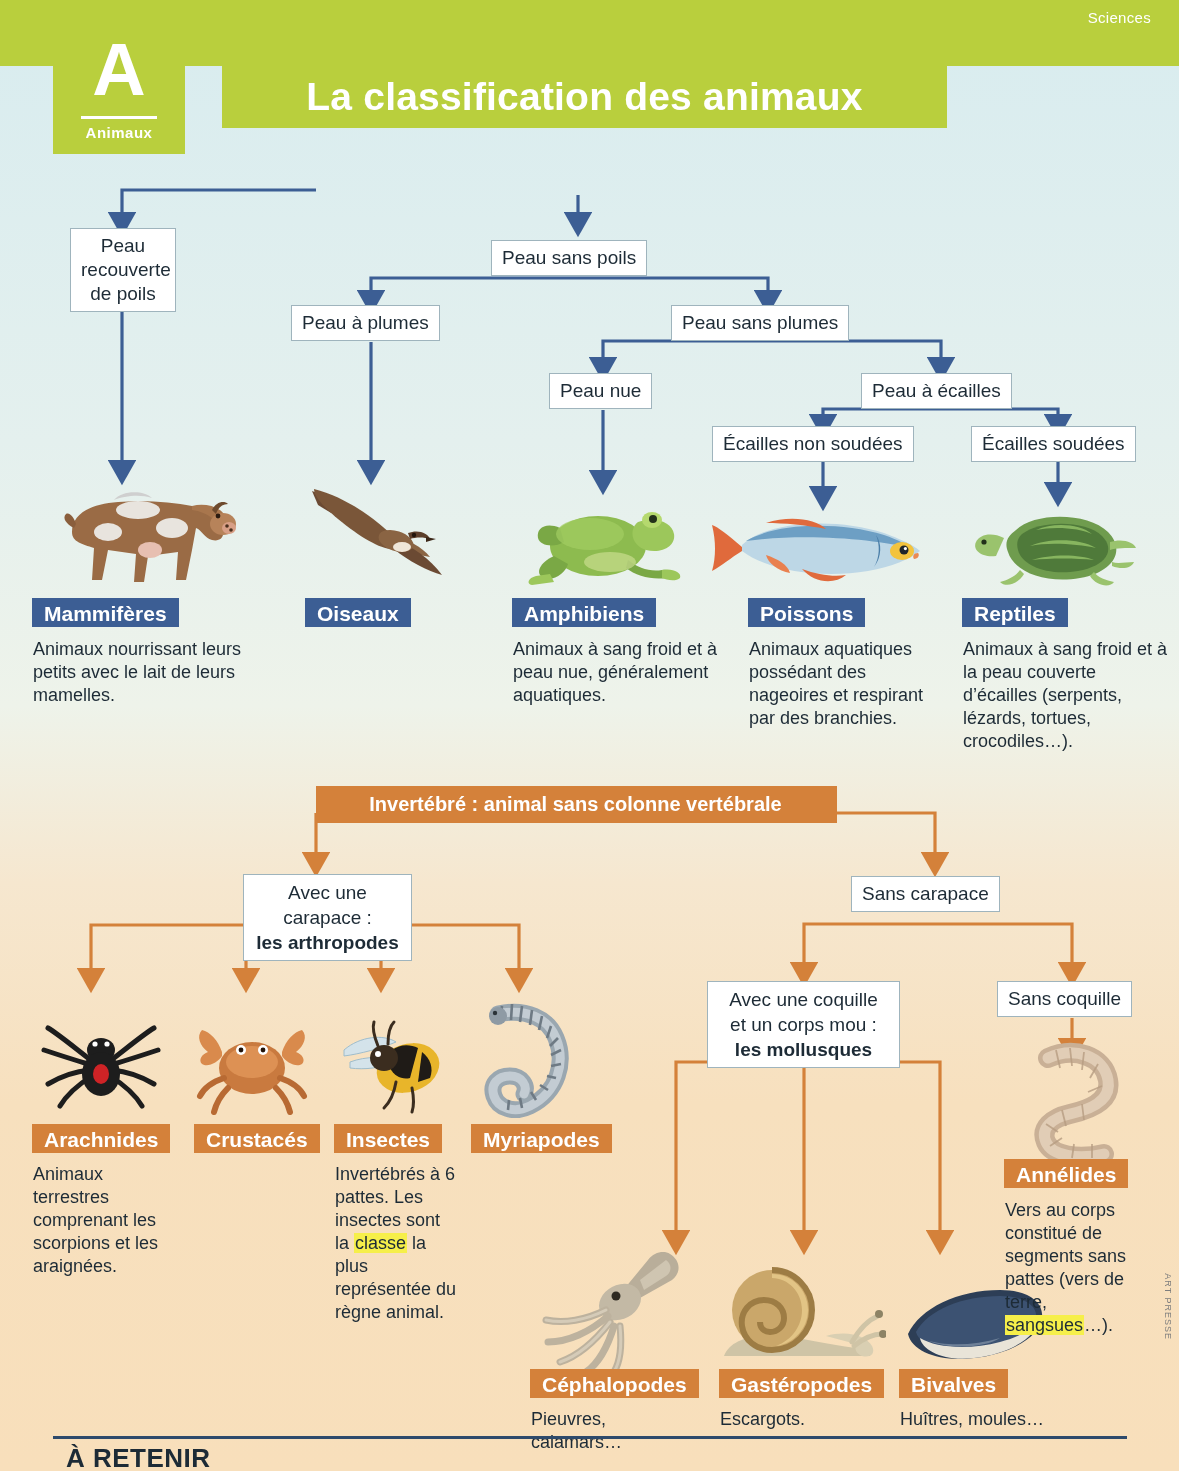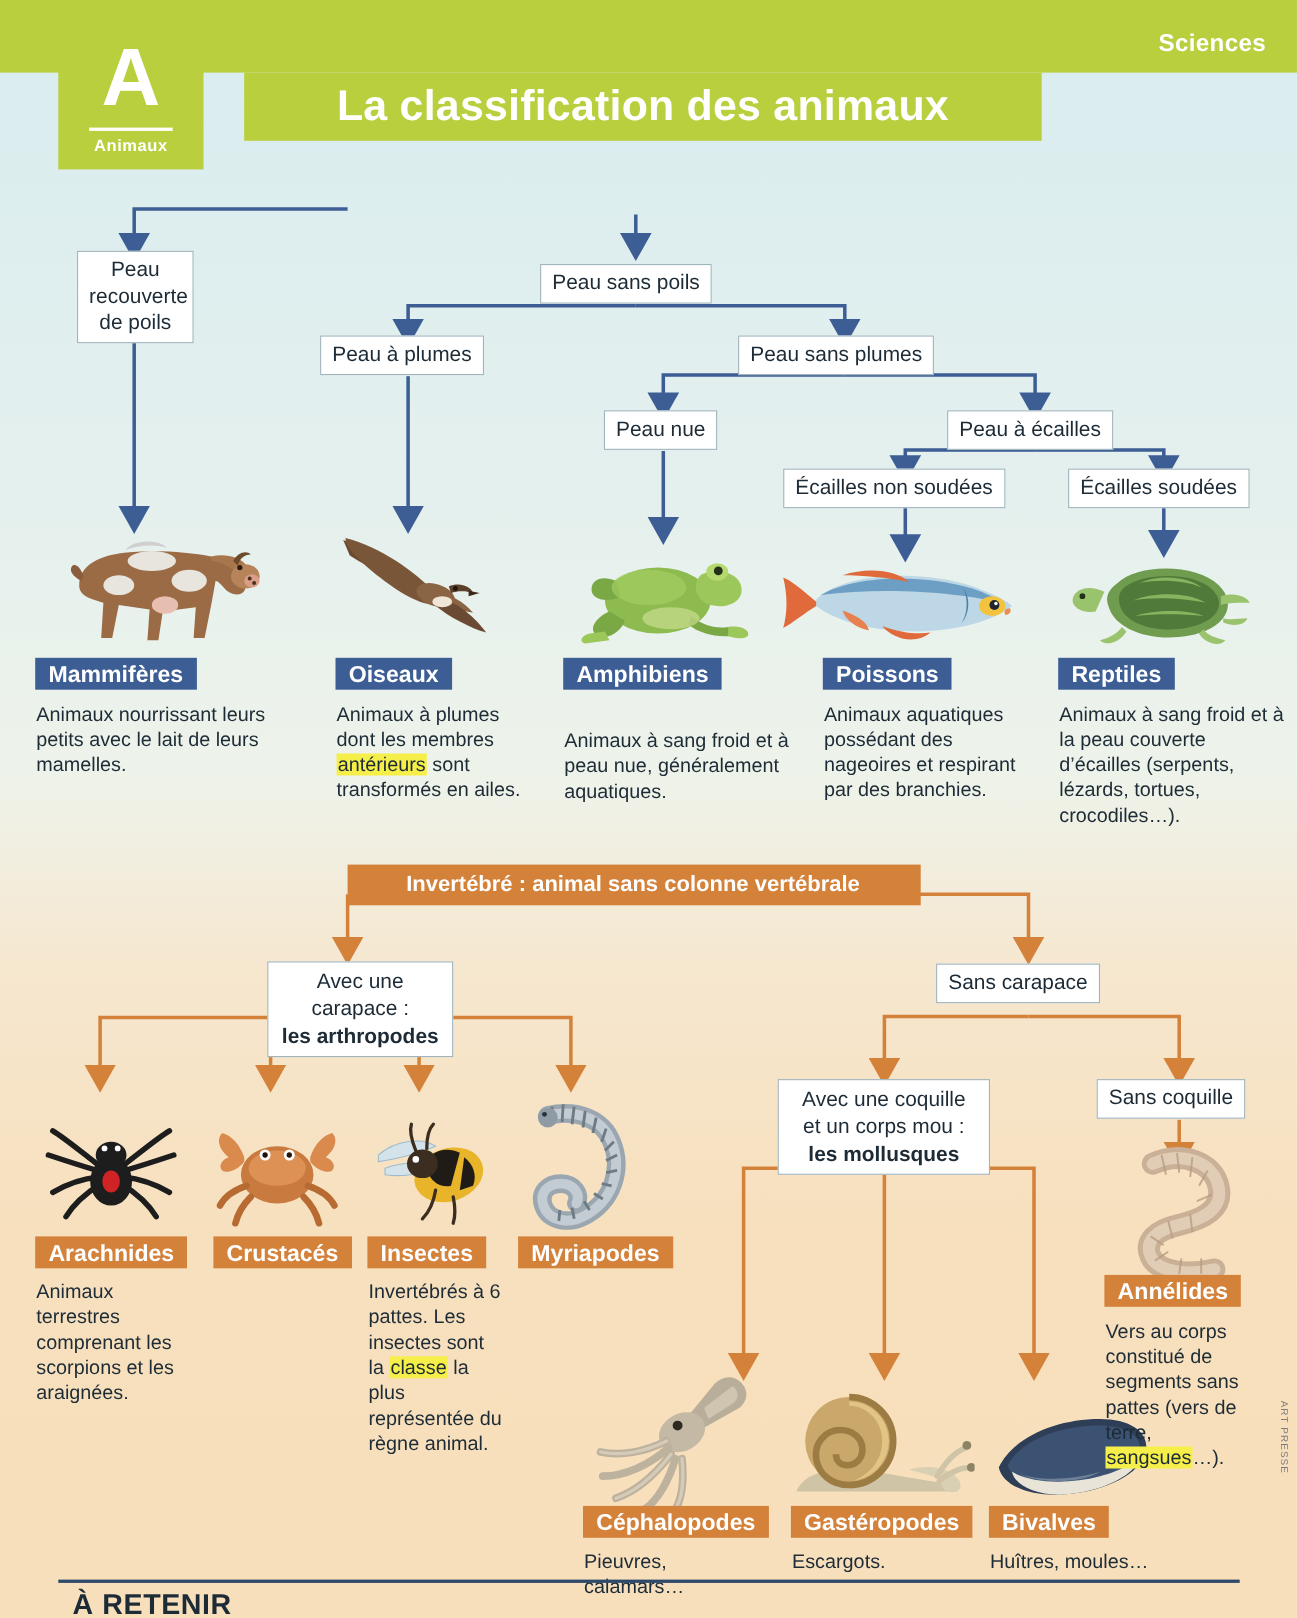--- a/index.html
+++ b/index.html
@@ -19,23 +19,23 @@
   }
   
   #header-band {
     position: absolute;
     left: 0; top: 0;
     width: 1179px; height: 66px;
     background: #b9cf3d;
   }
   #sciences-label {
     position: absolute;
-    right: 28px; top: 26px;
-    font-size: 22px;
-    font-weight: bold;
+    right: 28px; top: 9px;
+    font-size: 15px;
+    font-weight: normal;
     color: #ffffff;
     letter-spacing: .3px;
   }
   #logo-box {
     position: absolute;
     left: 53px; top: 14px;
     width: 132px; height: 140px;
     background: #b9cf3d;
     color: #ffffff;
     text-align: center;
@@ -293,24 +293,21 @@
 
   <div class="cat-label" style="left:32px; top:598px;">Mammifères</div>
   <div class="cat-label" style="left:305px; top:598px;">Oiseaux</div>
   <div class="cat-label" style="left:512px; top:598px;">Amphibiens</div>
   <div class="cat-label" style="left:748px; top:598px;">Poissons</div>
   <div class="cat-label" style="left:962px; top:598px;">Reptiles</div>
 
   <div class="desc" style="left:33px; top:638px; width:210px;">
     <span>Animaux nourrissant leurs petits avec le lait de leurs mamelles.</span>
   </div>
-  <div class="desc" style="left:306px; top:638px; width:186px;">
-    <span>Animaux à plumes dont les membres </span><span class="hl">antérieurs</span><span> sont transformés en ailes.</span>
-  </div>
-  <div class="desc" style="left:513px; top:638px; width:205px;margin-top:24px;">
+  <div class="desc" style="left:513px; top:638px; width:205px;">
     <span>Animaux à sang froid et à peau nue, généralement aquatiques.</span>
   </div>
   <div class="desc" style="left:749px; top:638px; width:200px;">
     <span>Animaux aquatiques possédant des nageoires et respirant par des branchies.</span>
   </div>
   <div class="desc" style="left:963px; top:638px; width:208px;">
     <span>Animaux à sang froid et à la peau couverte d’écailles (serpents, lézards, tortues, crocodiles…).</span>
   </div>
 
   <div class="root-box orange" style="left:316px; top:786px; width:521px;">Invertébré : animal sans colonne vertébrale</div>

